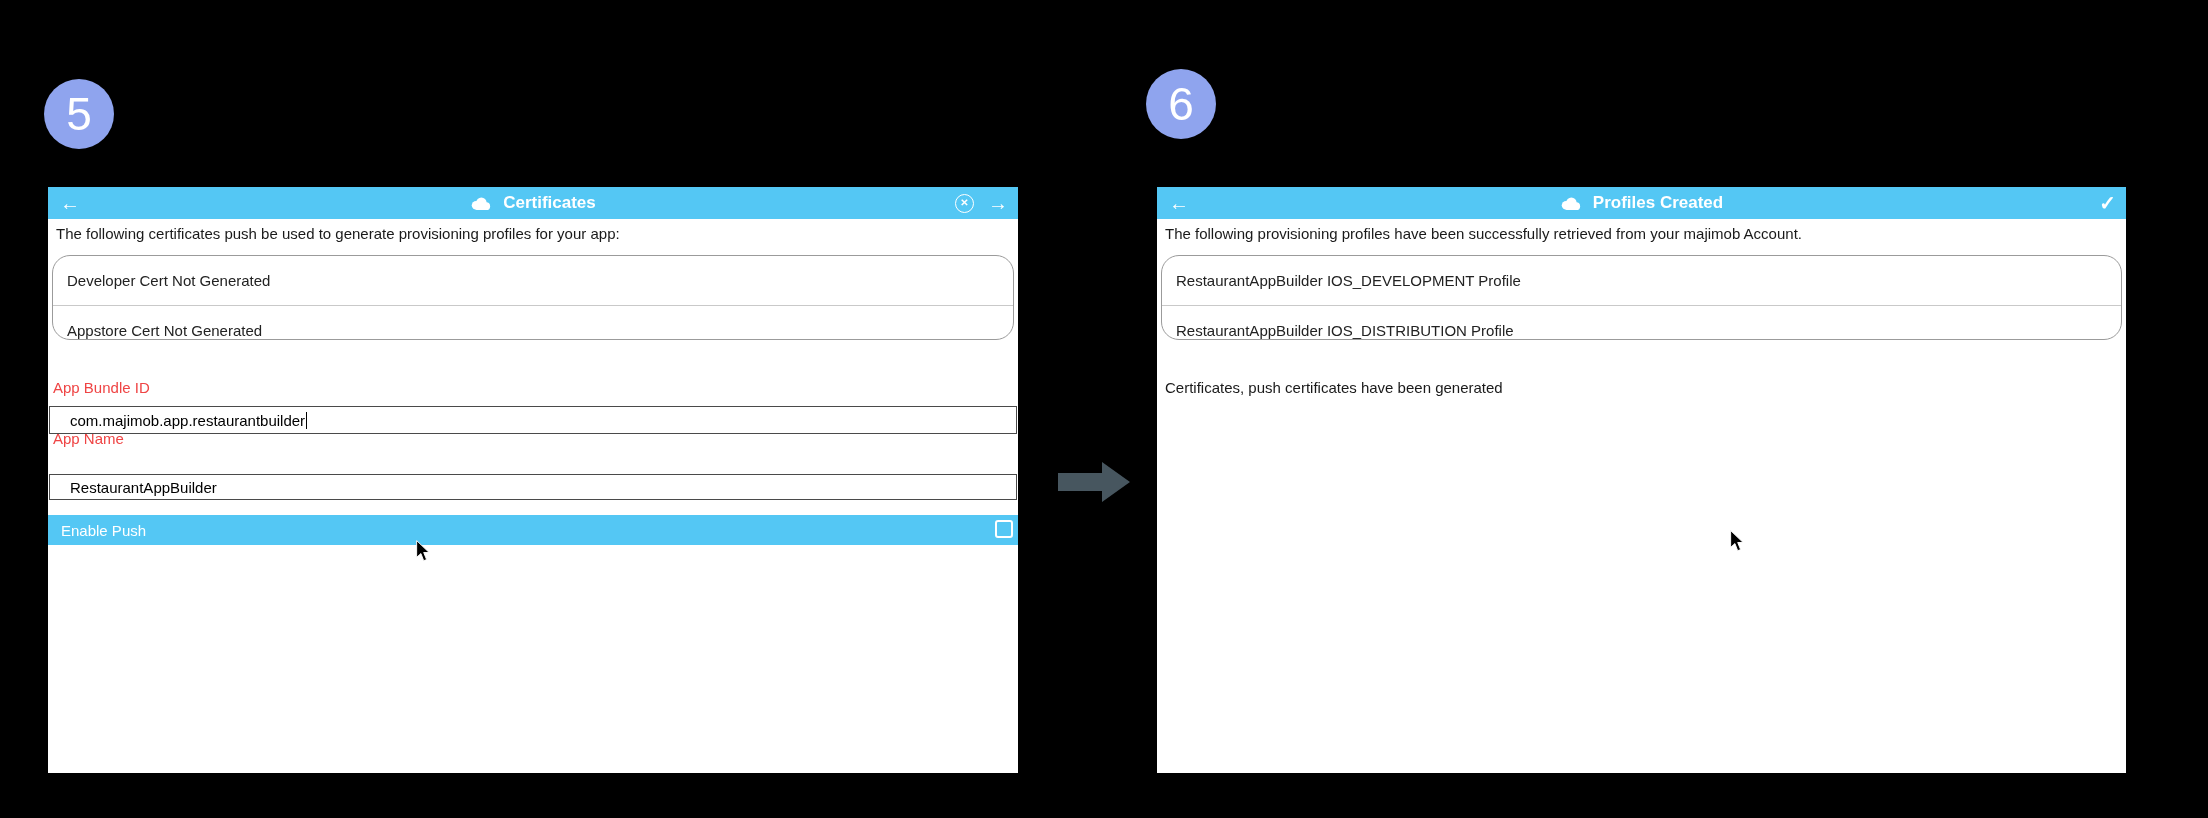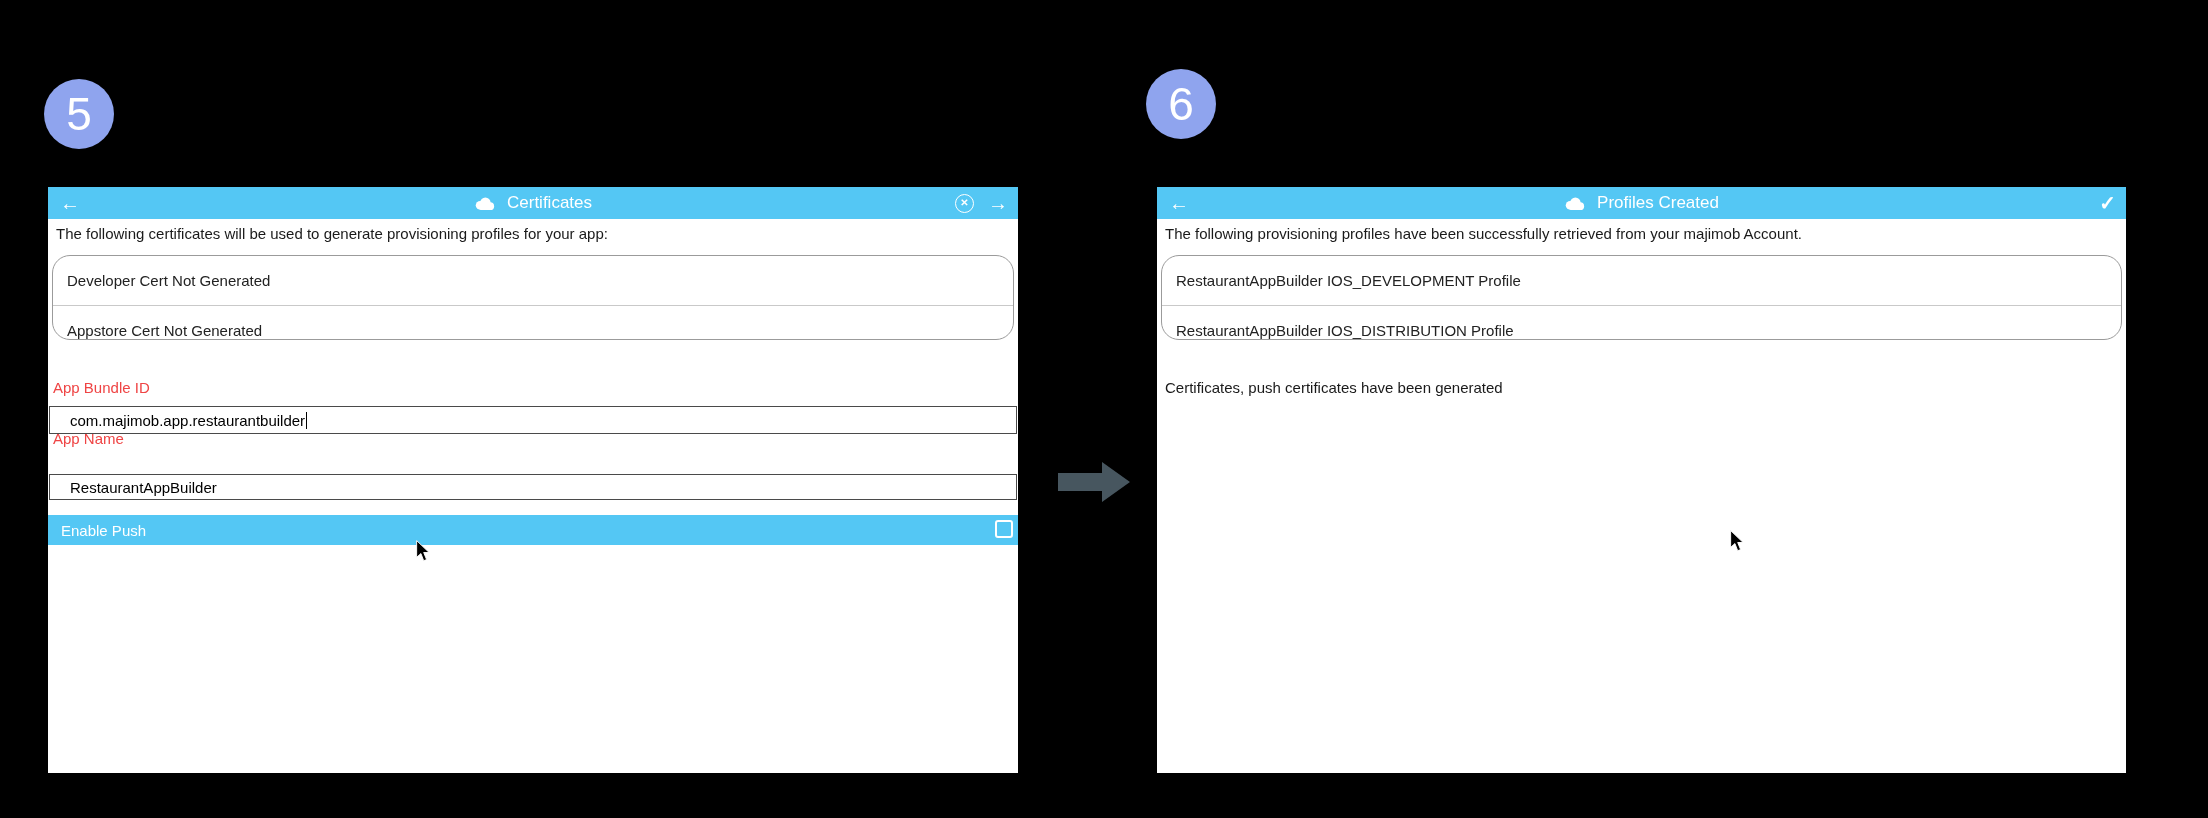--- a/index.html
+++ b/index.html
@@ -22,21 +22,21 @@
   #right-panel{left:1157px;width:969px;}
 
   .panel-header{
     position:relative;height:32px;background:#54C7F4;color:#fff;
     display:flex;align-items:center;padding:0 12px;box-sizing:border-box;
   }
   .hdr-back{font-size:20px;line-height:1;cursor:default;}
   .hdr-title{
     position:absolute;left:0;right:0;top:0;bottom:0;
     display:flex;align-items:center;justify-content:center;gap:12px;
-    font-size:17px;font-weight:normal;pointer-events:none;
+    font-size:17px;font-weight:bold;pointer-events:none;
   }
   .cloud-icon svg{display:block;}
   .hdr-right{position:absolute;right:10px;top:0;bottom:0;display:flex;align-items:center;gap:14px;}
   .circle-x{
     width:17px;height:17px;border:1.5px solid #fff;border-radius:50%;
     display:flex;align-items:center;justify-content:center;
     font-size:10px;font-weight:bold;line-height:1;
   }
   .hdr-next{font-size:20px;line-height:1;}
   .hdr-check{font-size:20px;font-weight:bold;line-height:1;}
@@ -121,21 +121,21 @@
       <span>Certificates</span>
     </div>
     <div class="hdr-right">
       <span class="circle-x">
         <span>✕</span>
       </span>
       <span class="hdr-next">→</span>
     </div>
   </div>
 
-  <div class="intro-text">The following certificates will be used to generate provisioning profiles for your app:</div>
+  <div class="intro-text">The following certificates push be used to generate provisioning profiles for your app:</div>
 
   <div class="rounded-list">
     <div class="list-row">
       <span>Developer Cert Not Generated</span>
     </div>
     <div class="list-row">
       <span>Appstore Cert Not Generated</span>
     </div>
   </div>
 

